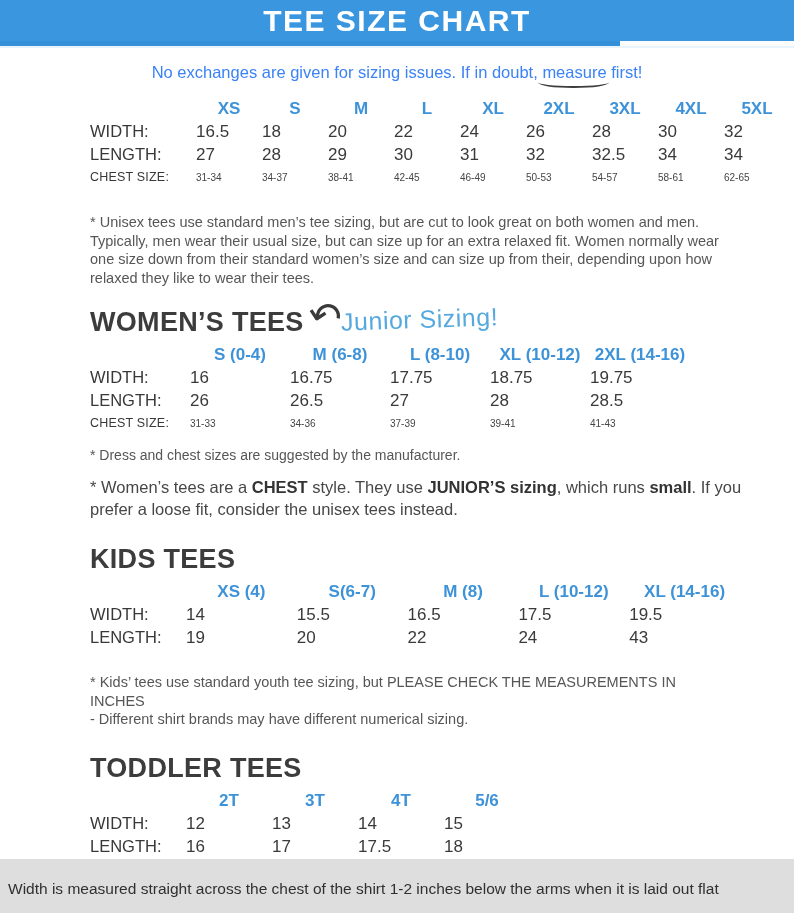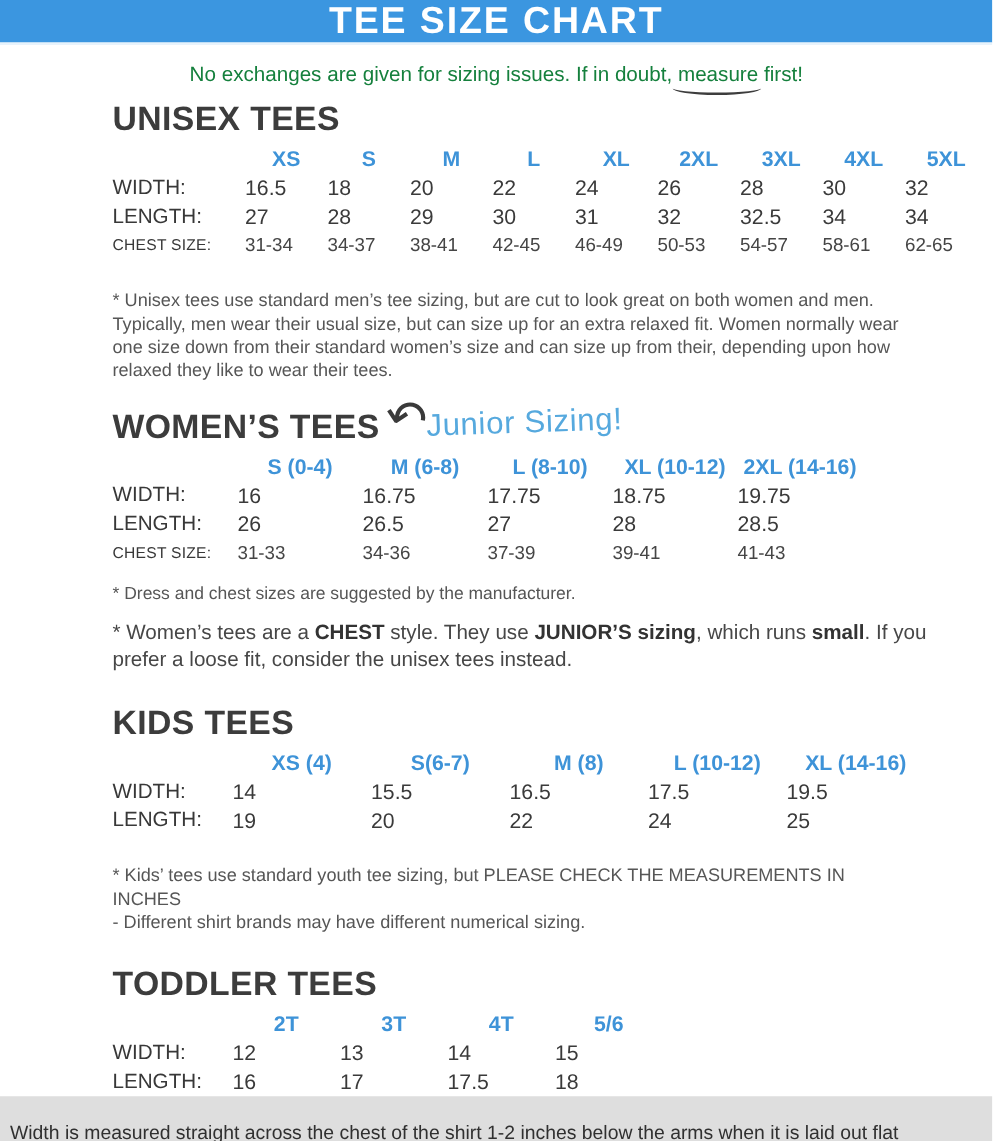--- a/index.html
+++ b/index.html
@@ -9,42 +9,42 @@
     font-family:"Liberation Sans", sans-serif; color:#3a3a3a;
     display:flex; flex-direction:column; overflow:hidden; position:relative;
   }
   
   .header { height:41px; background:#3b96e0; display:flex; align-items:center; justify-content:center; }
   .header h1 { color:#fff; font-size:30px; font-weight:bold; letter-spacing:1.5px; }
   .header-edge { height:7px; display:flex; border-bottom:2px solid #e8f3fc; }
   .edge-dark { width:620px; background:#308ad9; background:#338fd8; }
   .edge-notch { flex:1; background:#fdfdfd; }
   
-  .notice { text-align:center; font-size:16.5px; color:#15803d; padding:15px 0 10px 0; }
+  .notice { text-align:center; font-size:16.5px; color:#3b82f6; padding:15px 0 10px 0; }
   .swoosh { position:relative; }
   .swoosh::after {
     content:""; position:absolute; left:-4px; right:-2px; bottom:-7px; height:9px;
     border-bottom:2.5px solid #3d3d3d; border-radius:50%;
   }
   
   .sec { padding-left:90px; }
   h2 { font-size:27px; font-weight:bold; color:#3c3c3c; letter-spacing:0.3px; }
   .heading-row { display:flex; align-items:flex-end; }
   .arrow { font-size:40px; line-height:20px; color:#3a3a3a; display:inline-block;
            transform:rotate(12deg); position:relative; top:-12px; margin:0 0 0 4px; }
   .annotation { color:#56a9de; font-size:25px; letter-spacing:0.5px; font-weight:500;
                 transform:rotate(-2deg); display:inline-block; position:relative; top:-4px; }
   
   .tbl { border-collapse:collapse; table-layout:fixed; margin-top:5px; }
   .tbl th, .tbl td { padding:1px 0; line-height:21px; font-weight:normal; }
   .tbl td { text-align:left; font-size:17px; color:#3a3a3a; }
   .tbl th.size-th { text-align:center; color:#3e93d8; font-weight:bold; font-size:17px; }
   .tbl th.row-label { text-align:left; font-size:16.5px; color:#383838; }
   .tbl tr.small-row th.row-label { font-size:12.5px; letter-spacing:0.2px; }
-  .tbl tr.small-row td { font-size:15px; color:#454545; }
+  .tbl tr.small-row td { font-size:10px; color:#454545; }
   .tbl-unisex { width:700px; } .tbl-unisex .corner, .tbl-unisex .row-label { width:106px; }
   .tbl-womens { width:600px; } .tbl-womens .corner, .tbl-womens .row-label { width:100px; }
   .tbl-kids   { width:650px; } .tbl-kids .corner,   .tbl-kids .row-label   { width:96px; }
   .tbl-toddler{ width:440px; } .tbl-toddler .corner,.tbl-toddler .row-label{ width:96px; }
   
   .note { font-size:14.5px; color:#565656; line-height:1.28; max-width:640px; margin-top:24px; }
   .small-note { margin-top:12px; font-size:14px; }
   .note2 { font-size:16.5px; color:#474747; line-height:1.3; max-width:660px; margin-top:12px; }
   .note2 .b { font-weight:bold; color:#333; }
   .mt-sec { margin-top:20px; }
@@ -63,21 +63,20 @@
     <h1>TEE SIZE CHART</h1>
   </header>
   <div class="header-edge">
     <div class="edge-dark"></div>
     <div class="edge-notch"></div>
   </div>
 
   <p class="notice"><span>No exchanges are given for sizing issues. If in doubt, </span><span class="swoosh">measure</span><span> first!</span></p>
 
   <section class="sec">
-    <h2>UNISEX TEES</h2>
     <table class="tbl tbl-unisex">
         <thead>
           <tr>
             <th class="corner"></th>
             <th class="size-th">XS</th>
             <th class="size-th">S</th>
             <th class="size-th">M</th>
             <th class="size-th">L</th>
             <th class="size-th">XL</th>
             <th class="size-th">2XL</th>
@@ -197,21 +196,21 @@
             <td>16.5</td>
             <td>17.5</td>
             <td>19.5</td>
           </tr>
           <tr>
             <th class="row-label">LENGTH:</th>
             <td>19</td>
             <td>20</td>
             <td>22</td>
             <td>24</td>
-            <td>25</td>
+            <td>43</td>
           </tr>
         </tbody>
       </table>
     <p class="note">
       <span>* Kids’ tees use standard youth tee sizing, but PLEASE CHECK THE MEASUREMENTS IN INCHES</span><br>
       <span>- Different shirt brands may have different numerical sizing.</span>
     </p>
   </section>
 
   <section class="sec mt-sec-lg">

